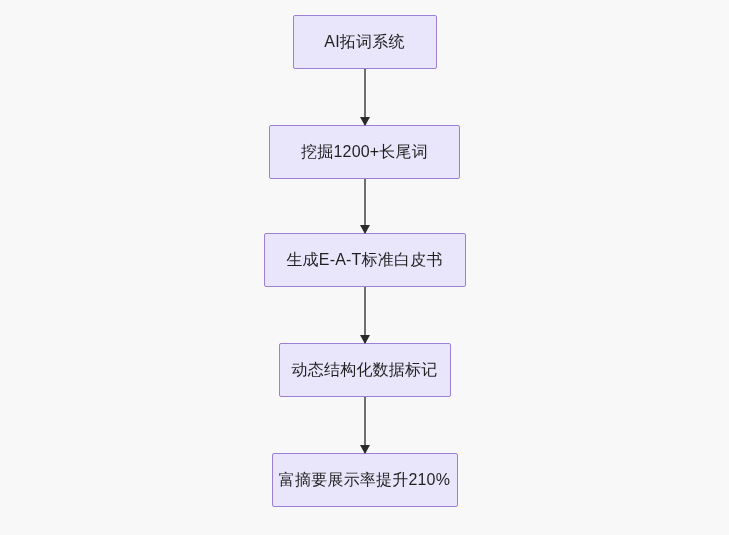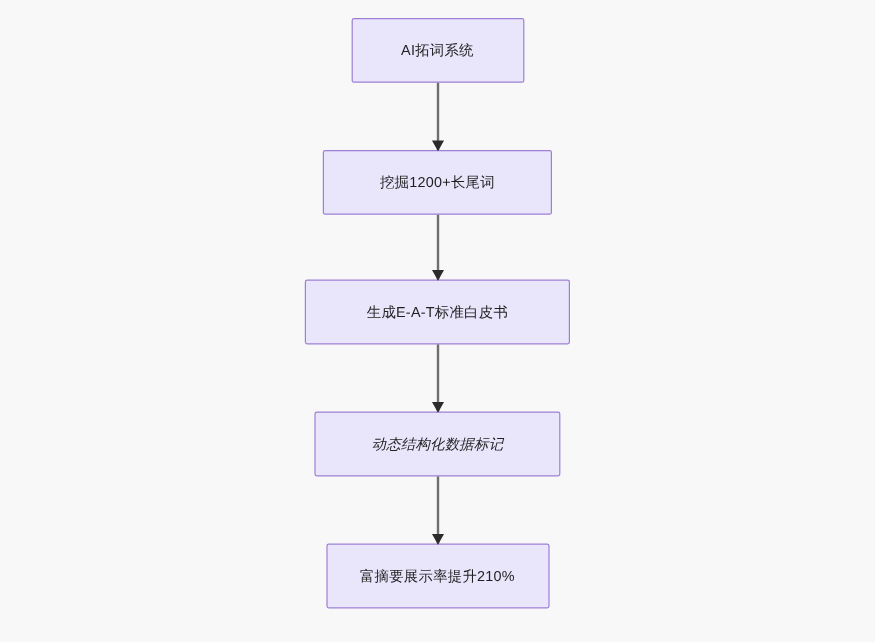--- a/index.html
+++ b/index.html
@@ -34,35 +34,35 @@
   .node {
     box-sizing: border-box;
     background: #e9e5fb;
     border: 1.6px solid #9d7fd6;
     border-radius: 2px;
     height: 54px;
     display: flex;
     align-items: center;
     justify-content: center;
     color: #1f2020;
-    font-size: 12px;
+    font-size: 16px;
     line-height: 1;
     letter-spacing: 0.2px;
     white-space: nowrap;
   }
 
   .node-label {
     display: block;
   }
 
   
   .node-w1 { width: 144px; }
   .node-w2 { width: 191px; align-items: center; }
-  .node-w3 { width: 221px; }
-  .node-w4 { width: 205px; font-style: italic; }
+  .node-w3 { width: 202px; }
+  .node-w4 { width: 172px; }
   .node-w5 { width: 186px; }
 
   .connector {
     position: relative;
     width: 12px;
     display: flex;
     justify-content: center;
   }
   .connector-c1 { height: 56px; }
   .connector-c2 { height: 54px; }

